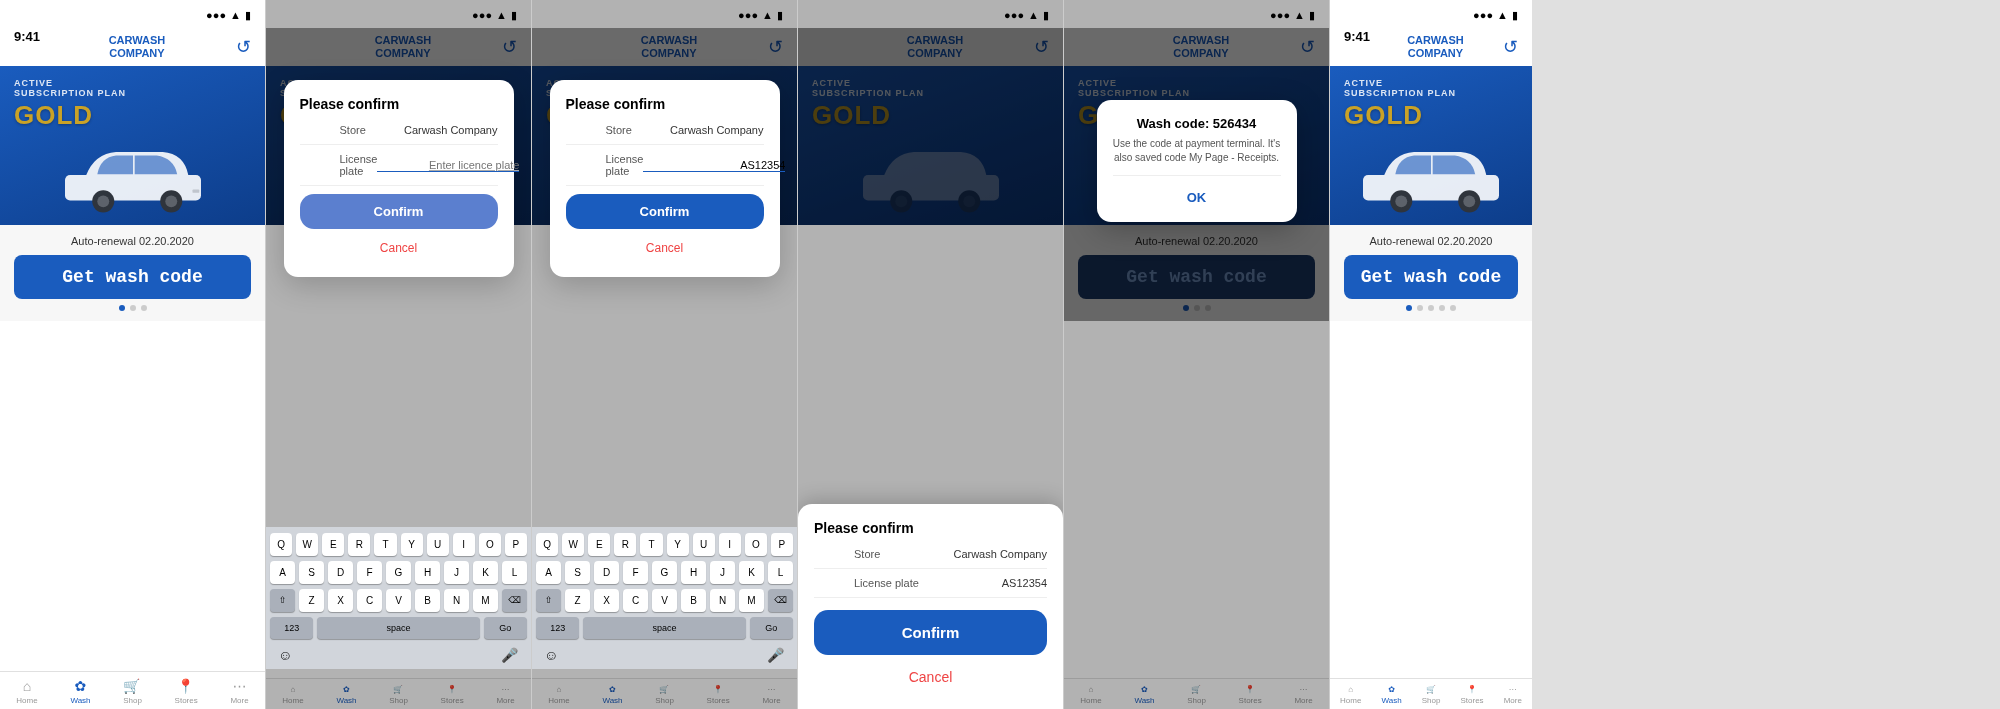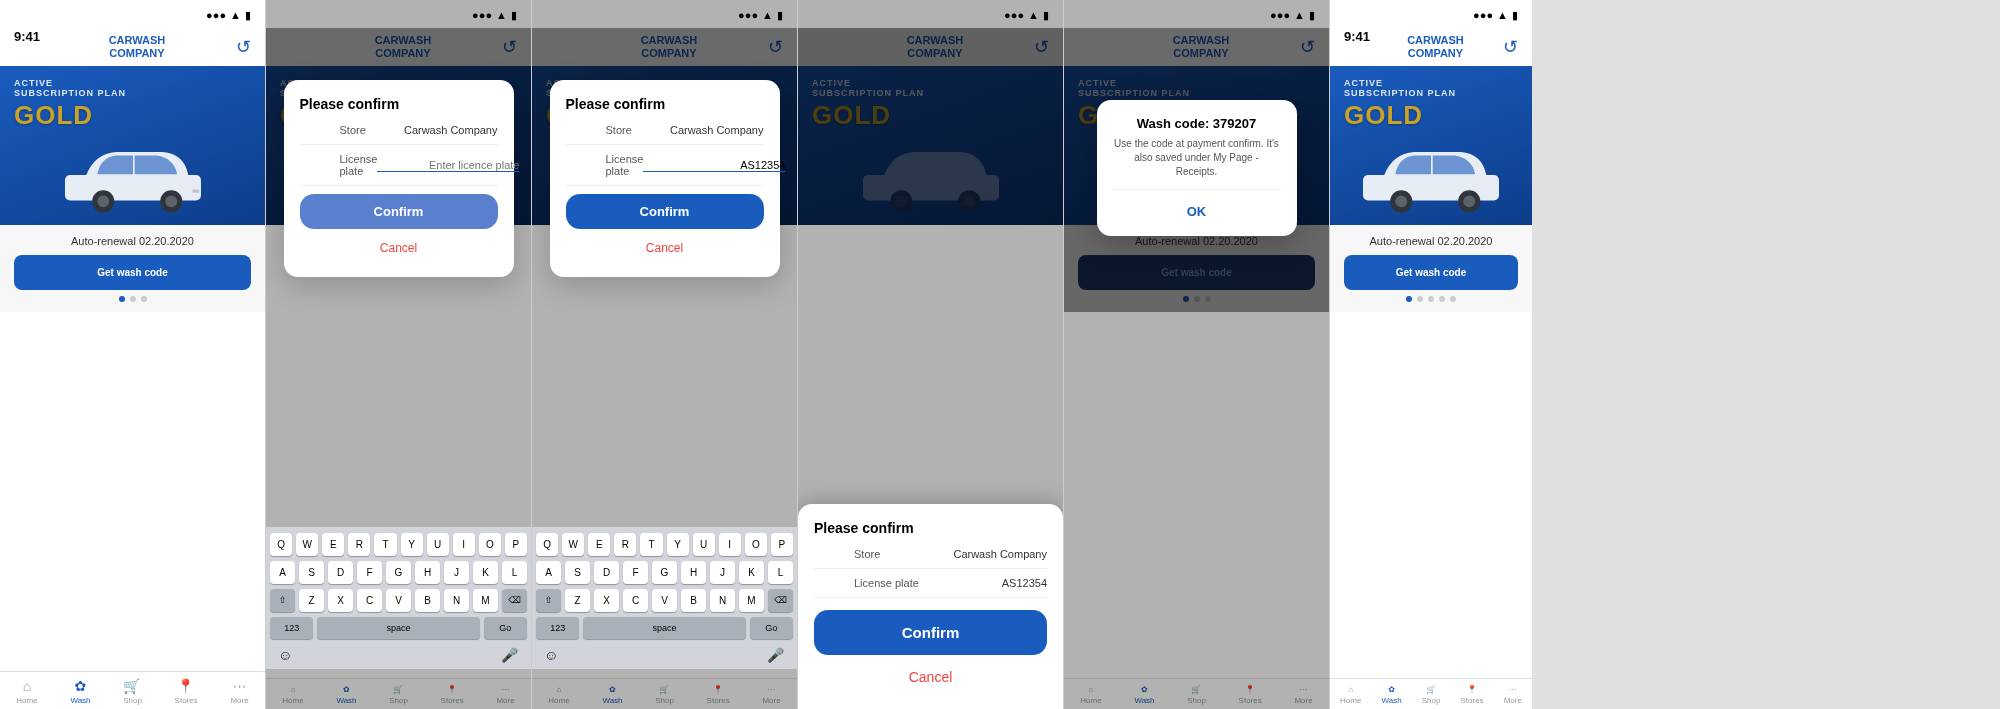--- a/index.html
+++ b/index.html
@@ -118,26 +118,27 @@
       font-size: 11px;
       color: #333;
       margin-bottom: 8px;
     }
     .wash-btn {
       display: block;
       width: 100%;
       padding: 12px;
       background: #1a5cbe;
       color: #fff;
-      font-size: 10px;
+      font-size: 18px;
       font-weight: 600;
       border: none;
       border-radius: 8px;
       cursor: pointer;
       text-align: center;
+      font-family: Liberation Mono, monospace;
     }
     .wash-btn.disabled {
       background: #1a3a6b;
       color: #7799cc;
     }
     .page-dots {
       display: flex;
       justify-content: center;
       gap: 5px;
       margin-top: 6px;
@@ -462,21 +463,21 @@
   <div class="modal-overlay">
     <div class="modal-card">
       <div class="modal-title">Please confirm</div>
       <div class="modal-row">
         <span class="modal-label">Store</span>
         <span class="modal-value">Carwash Company</span>
       </div>
       <hr class="modal-divider">
       <div class="modal-row">
         <span class="modal-label">License plate</span>
-        <input class="modal-input" placeholder="Enter licence plate" value="" style="border-bottom: 1px solid rgb(26, 92, 190);">
+        <input class="modal-input" placeholder="Enter licence plate" value="" style="border-bottom: 1px solid rgb(26, 92, 190); text-decoration: underline;">
       </div>
       <hr class="modal-divider">
       <button class="confirm-btn">Confirm</button>
       <button class="cancel-btn">Cancel</button>
     </div>
   </div>
 
   <div class="keyboard">
     <div class="kb-row">
       <div class="kb-key">Q</div>
@@ -767,22 +768,22 @@
     <button class="wash-btn disabled">Get wash code</button>
     <div class="page-dots">
       <div class="dot"></div>
       <div class="dot inactive"></div>
       <div class="dot inactive"></div>
     </div>
   </div>
 
   <div class="modal-overlay" style="padding-top:100px; align-items:flex-start; justify-content:center;">
     <div class="washcode-modal">
-      <div class="washcode-title">Wash code: 379207</div>
-      <div class="washcode-desc">Use the code at payment confirm. It's also saved under My Page - Receipts.</div>
+      <div class="washcode-title">Wash code: 526434</div>
+      <div class="washcode-desc">Use the code at payment terminal. It's also saved code My Page - Receipts.</div>
       <button class="ok-btn">OK</button>
     </div>
   </div>
   <div class="bottom-nav">
     <div class="nav-item">
         <span>⌂</span>
         <span>Home</span>
       </div>
     <div class="nav-item active">
         <span>✿</span>

